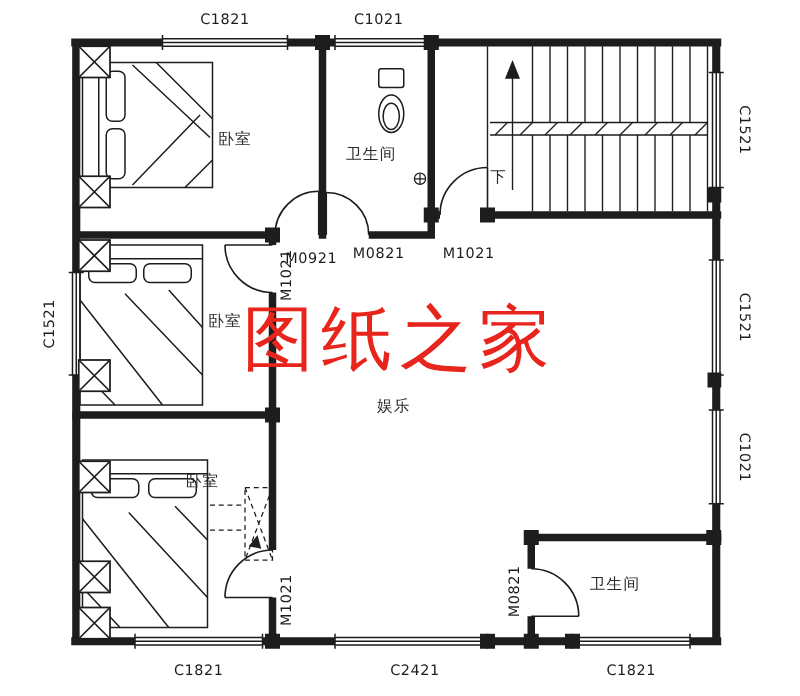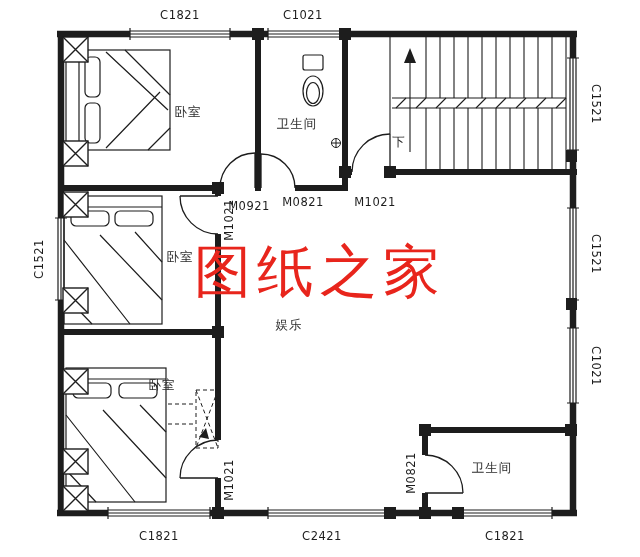--- a/index.html
+++ b/index.html
@@ -159,32 +159,32 @@
     </g>
   </svg>
 
   <div class="lbl" style="left:180px;top:15px">C1821</div>
   <div class="lbl" style="left:303px;top:15px">C1021</div>
   <div class="lbl r90" style="left:596px;top:104px">C1521</div>
   <div class="lbl r90" style="left:596px;top:254px">C1521</div>
   <div class="lbl r90" style="left:596px;top:366px">C1021</div>
   <div class="lbl rm90" style="left:39px;top:259px">C1521</div>
   <div class="lbl" style="left:159px;top:536px">C1821</div>
-  <div class="lbl" style="left:322px;top:536px">C2421</div>
+  <div class="lbl" style="left:332px;top:536px">C2421</div>
   <div class="lbl" style="left:505px;top:536px">C1821</div>
 
   <div class="lbl" style="left:249px;top:206px">M0921</div>
   <div class="lbl" style="left:303px;top:202px">M0821</div>
   <div class="lbl" style="left:375px;top:202px">M1021</div>
   <div class="lbl rm90" style="left:229px;top:220px">M1021</div>
   <div class="lbl rm90" style="left:229px;top:480px">M1021</div>
   <div class="lbl rm90" style="left:411px;top:473px">M0821</div>
 
   <div class="lbl room" style="left:188px;top:112px">卧室</div>
   <div class="lbl room" style="left:297px;top:124px">卫生间</div>
   <div class="lbl room" style="left:180px;top:257px">卧室</div>
   <div class="lbl room" style="left:162px;top:385px">卧室</div>
-  <div class="lbl room" style="left:289px;top:325px">娱乐</div>
+  <div class="lbl room" style="left:315px;top:325px">娱乐</div>
   <div class="lbl room" style="left:492px;top:468px">卫生间</div>
   <div class="lbl room" style="left:399px;top:142px">下</div>
 
   <div class="wm">图纸之家</div>
 </div>
 
 </body></html>

